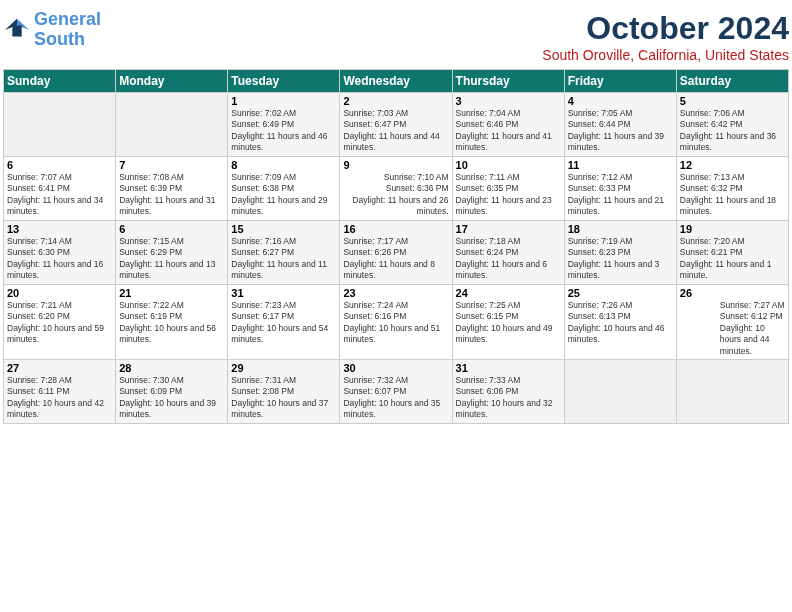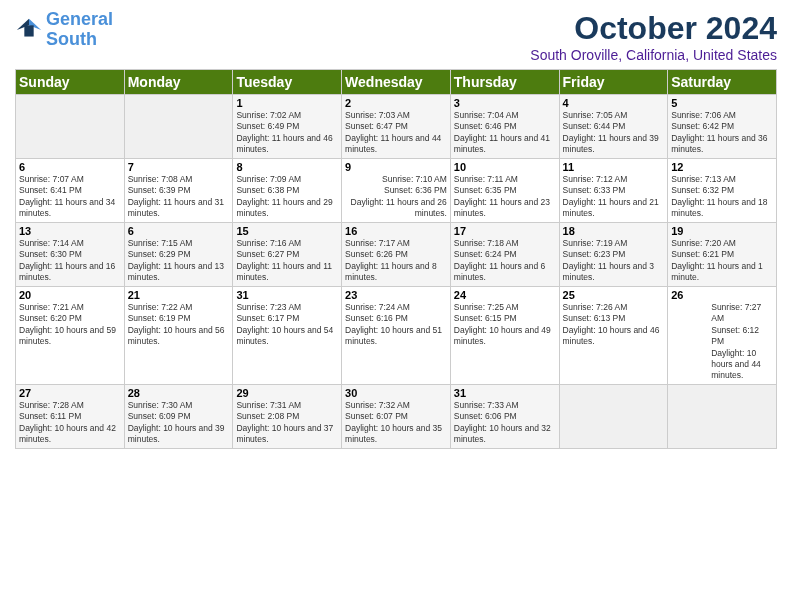--- a/index.html
+++ b/index.html
@@ -1,27 +1,27 @@
 <!DOCTYPE html>
 <html><head>
   <meta charset="utf-8">
   <style>
     * { box-sizing: border-box; margin: 0; padding: 0; }
     body { font-family: Arial, sans-serif; background: #fff; width: 792px; height: 612px; overflow: hidden; }
-    .container { width: 792px; padding: 10px 15px; }
+    .container { width: 792px; padding: 10px 3px; }
     .header { display: flex; justify-content: space-between; align-items: flex-start; margin-bottom: 6px; }
     .logo { display: flex; align-items: center; }
     .logo-text { font-size: 18px; font-weight: bold; color: #1a3a5c; line-height: 1.1; }
     .logo-text span { color: #4a90d9; }
     .logo-icon { width: 28px; height: 28px; margin-right: 3px; }
     .title-block { text-align: right; }
     .month-title { font-size: 32px; font-weight: bold; color: #1a3a5c; }
-    .location { font-size: 14px; color: #4c1d95; }
+    .location { font-size: 14px; color: #b91c1c; }
     table { width: 100%; border-collapse: collapse; table-layout: fixed; }
-    th { background-color: #4d7c0f; color: #fff; font-size: 14px; padding: 4px 3px; text-align: left; border: 1px solid #ccc; }
+    th { background-color: #0f766e; color: #fff; font-size: 12px; padding: 4px 3px; text-align: left; border: 1px solid #ccc; }
     td { border: 1px solid #ccc; vertical-align: top; padding: 2px 3px; font-size: 8.5px; color: #333; background: #fff; min-height: 80px; }
     .day-num { font-size: 11px; font-weight: bold; color: #000; display: block; margin-bottom: 1px; }
     .day-info { line-height: 1.35; }
     tr:nth-child(odd) td { background: #f5f5f5; }
     tr:nth-child(even) td { background: #fff; }
     td.empty { background: #f0f0f0 !important; }
   </style>
 </head>
 <body>
 

